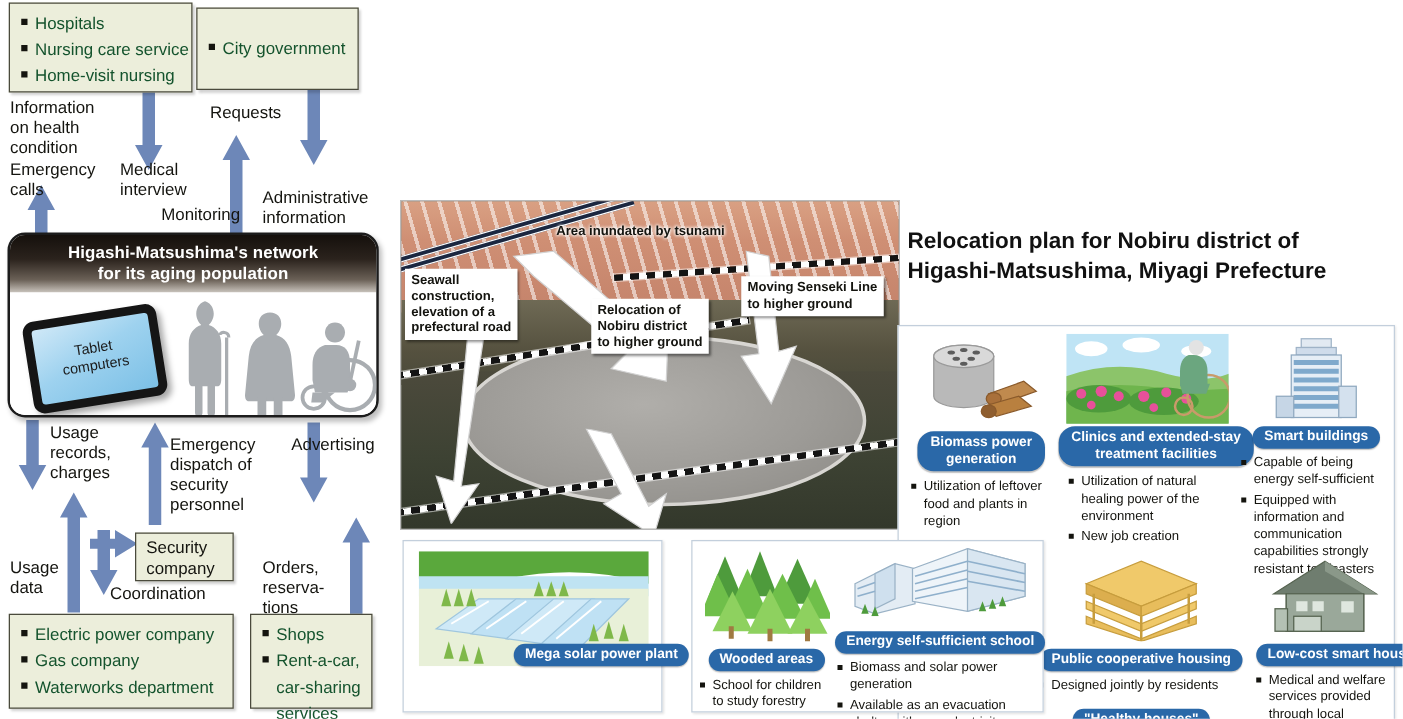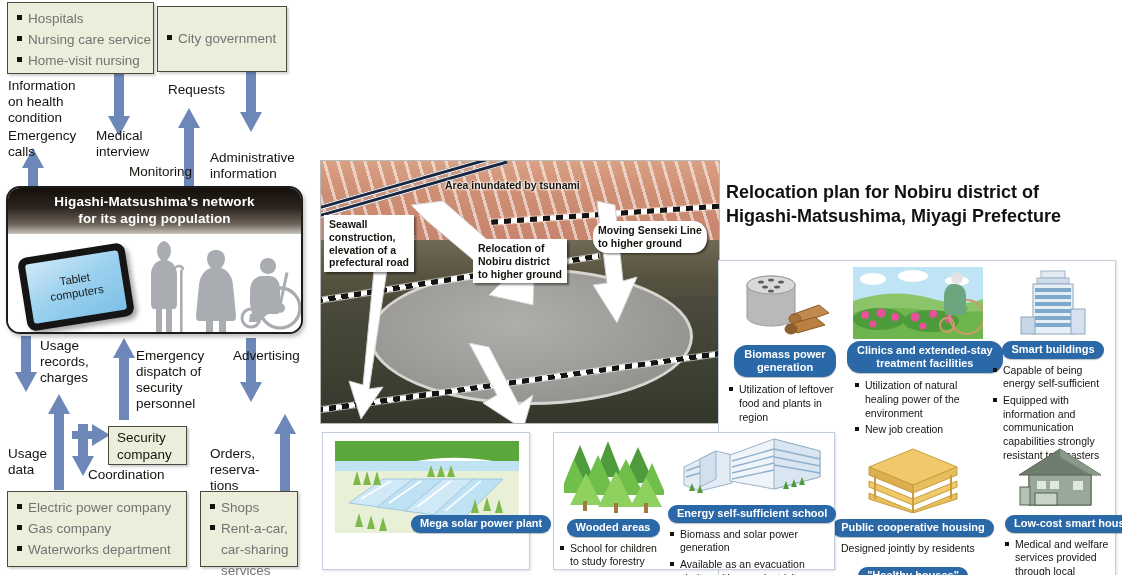--- a/index.html
+++ b/index.html
@@ -9,21 +9,21 @@
 
   
   .cream-box{
     position:absolute;background:#eceedb;border:1.5px solid #4a4a3c;
     box-sizing:border-box;padding:6px 8px 6px 9px;
     box-shadow:2px 2px 2px rgba(0,0,0,.18);
   }
   .cream-box ul{margin:0;padding:0;list-style:none;}
   .cream-box li{
     font-size:13.5px;line-height:1.55;white-space:nowrap;
-    position:relative;padding-left:11px;color:#737373;
+    position:relative;padding-left:11px;color:#14532d;
   }
   .cream-box li::before{
     content:"";position:absolute;left:0;top:6px;width:5px;height:5px;background:#14140f;
   }
 
   .sec-box{
     position:absolute;background:#eceedb;border:1.5px solid #4a4a3c;
     box-sizing:border-box;padding:3px 8px;
     box-shadow:2px 2px 2px rgba(0,0,0,.2);
     font-size:13.5px;line-height:1.25;color:#14140f;
@@ -338,21 +338,21 @@
       </svg>
     </div>
 
     <div class="photolabel" style="left:3px;top:54px;white-space:pre;">Seawall
 construction,
 elevation of a
 prefectural road</div>
     <div class="photolabel" style="left:152px;top:78px;white-space:pre;">Relocation of
 Nobiru district
 to higher ground</div>
-    <div class="photolabel" style="left:272px;top:60px;white-space:pre;border-radius:14px;">Moving Senseki Line
+    <div class="photolabel" style="left:272px;top:60px;white-space:pre;">Moving Senseki Line
 to higher ground</div>
   </div>
 
   <div class="rtitle">
     <div>Relocation plan for Nobiru district of</div>
     <div>Higashi-Matsushima, Miyagi Prefecture</div>
   </div>
 
   <div class="panel" style="left:718px;top:240px;width:398px;height:330px;margin-top:20px;">
 

